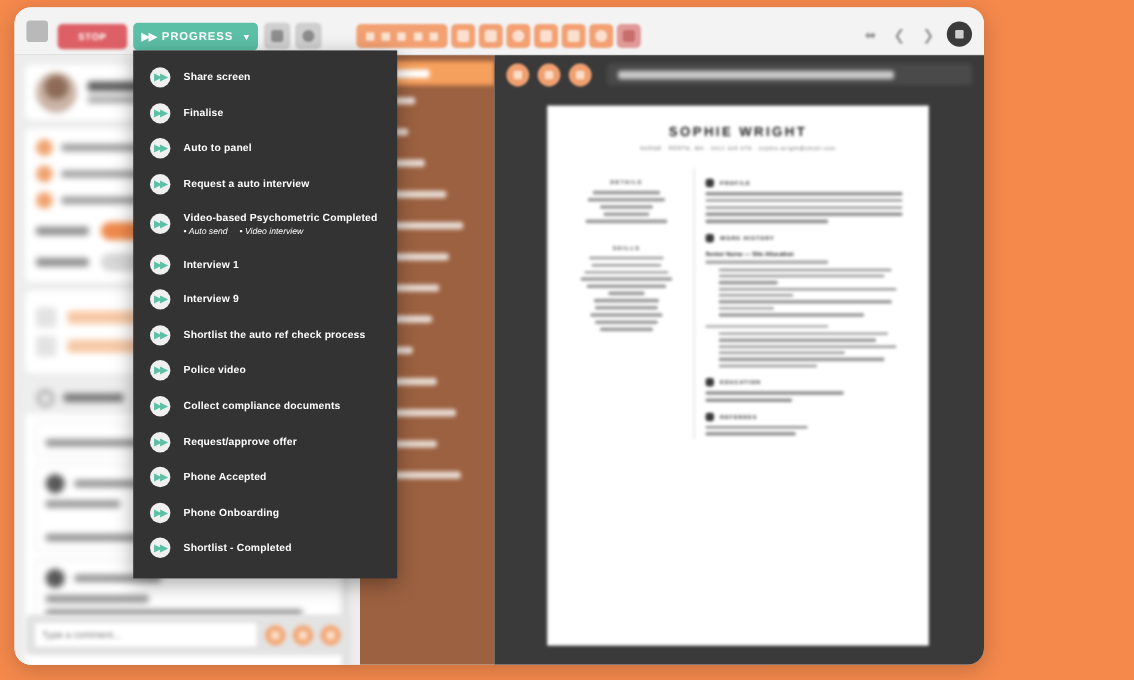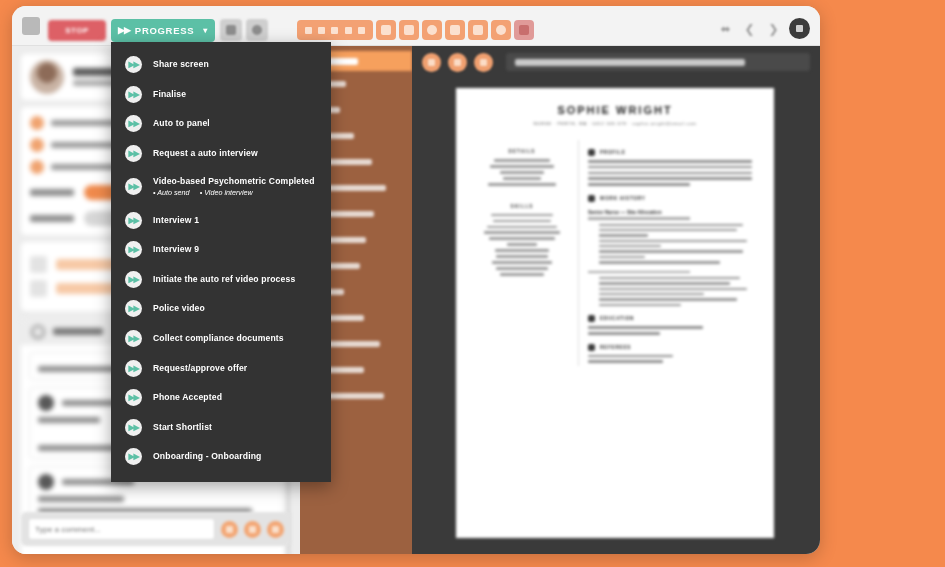--- a/index.html
+++ b/index.html
@@ -720,21 +720,21 @@
     </div>
     <div class="menu-item">
       <span class="menu-bullet">▶▶</span>
       <span class="menu-text">
           <span class="menu-label">Interview 9</span>
         </span>
     </div>
     <div class="menu-item">
       <span class="menu-bullet">▶▶</span>
       <span class="menu-text">
-          <span class="menu-label">Initiate the auto ref video process</span>
+          <span class="menu-label">Shortlist the auto ref check process</span>
         </span>
     </div>
     <div class="menu-item">
       <span class="menu-bullet">▶▶</span>
       <span class="menu-text">
           <span class="menu-label">Police video</span>
         </span>
     </div>
     <div class="menu-item">
       <span class="menu-bullet">▶▶</span>
@@ -750,24 +750,24 @@
     </div>
     <div class="menu-item">
       <span class="menu-bullet">▶▶</span>
       <span class="menu-text">
           <span class="menu-label">Phone Accepted</span>
         </span>
     </div>
     <div class="menu-item">
       <span class="menu-bullet">▶▶</span>
       <span class="menu-text">
-          <span class="menu-label">Start Shortlist</span>
-        </span>
-    </div>
-    <div class="menu-item">
-      <span class="menu-bullet">▶▶</span>
-      <span class="menu-text">
-          <span class="menu-label">Onboarding - Onboarding</span>
+          <span class="menu-label">Phone Onboarding</span>
+        </span>
+    </div>
+    <div class="menu-item">
+      <span class="menu-bullet">▶▶</span>
+      <span class="menu-text">
+          <span class="menu-label">Shortlist - Completed</span>
         </span>
     </div>
   </div>
 
 </div>
 
 </body></html>

